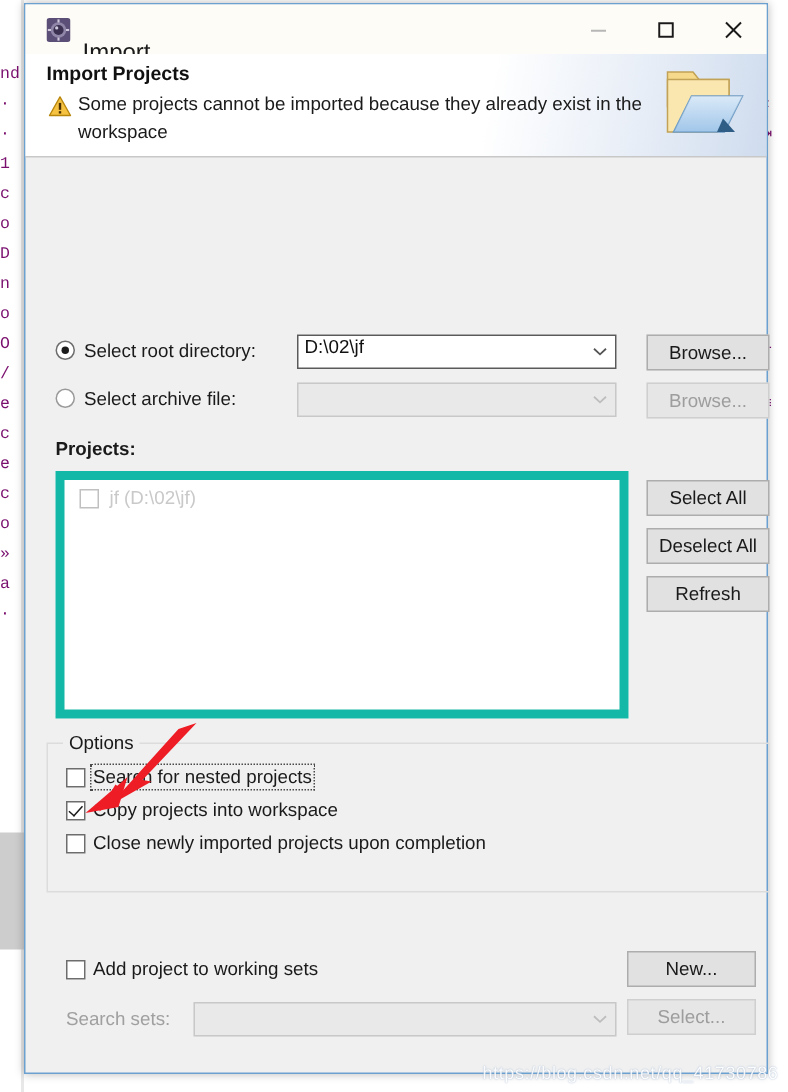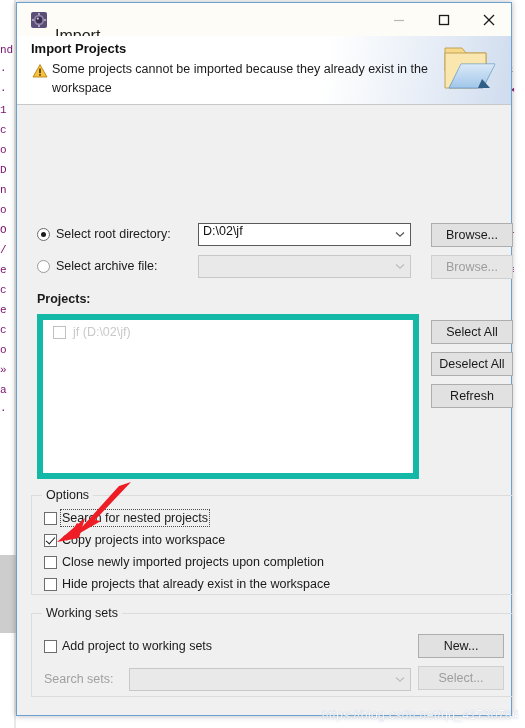--- a/index.html
+++ b/index.html
@@ -97,21 +97,21 @@
     position: absolute; right: 14px; top: 6px;
     width: 56px; height: 52px;
   }
 
   
   #body { position: relative; height: 100%; }
 
   .lbl { font-size: 12.5px; color: #1a1a1a; }
 
   
-  .radio-row { position: absolute; display: flex; align-items: flex-end; }
+  .radio-row { position: absolute; display: flex; align-items: flex-start; }
   .radio {
     width: 13px; height: 13px; border-radius: 50%;
     border: 1px solid #6d6d6d; background: #fff;
     margin-right: 6px; position: relative; flex: none;
     box-sizing: border-box;
   }
   .radio.checked::after {
     content: ""; position: absolute;
     left: 3px; top: 3px; width: 5px; height: 5px;
     border-radius: 50%; background: #1c1c1c;
@@ -389,28 +389,21 @@
       <span class="cb-label">Search for nested projects</span>
     </div>
     <div class="cb-row" style="left:27px; top:428px;">
       <span class="cb-box checked"></span>
       <span class="cb-label">Copy projects into workspace</span>
     </div>
     <div class="cb-row" style="left:27px; top:450px;">
       <span class="cb-box"></span>
       <span class="cb-label">Close newly imported projects upon completion</span>
     </div>
-    <div class="cb-row" style="left:27px; top:472px;">
-      <span class="cb-box"></span>
-      <span class="cb-label">Hide projects that already exist in the workspace</span>
-    </div>
-
-    <div class="group" style="left:14px; top:508px; width:482px; height:84px;">
-      <span class="gtitle">Working sets</span>
-    </div>
+
 
     <div class="cb-row" style="left:27px; top:534px;">
       <span class="cb-box"></span>
       <span class="cb-label">Add project to working sets</span>
     </div>
     <div class="btn" style="left:401px; top:529px; width:86px;">
       <span>New...</span>
     </div>
 
     <div class="lbl" style="position:absolute; left:27px; top:567px; color:#a0a0a0;">Search sets:</div>

